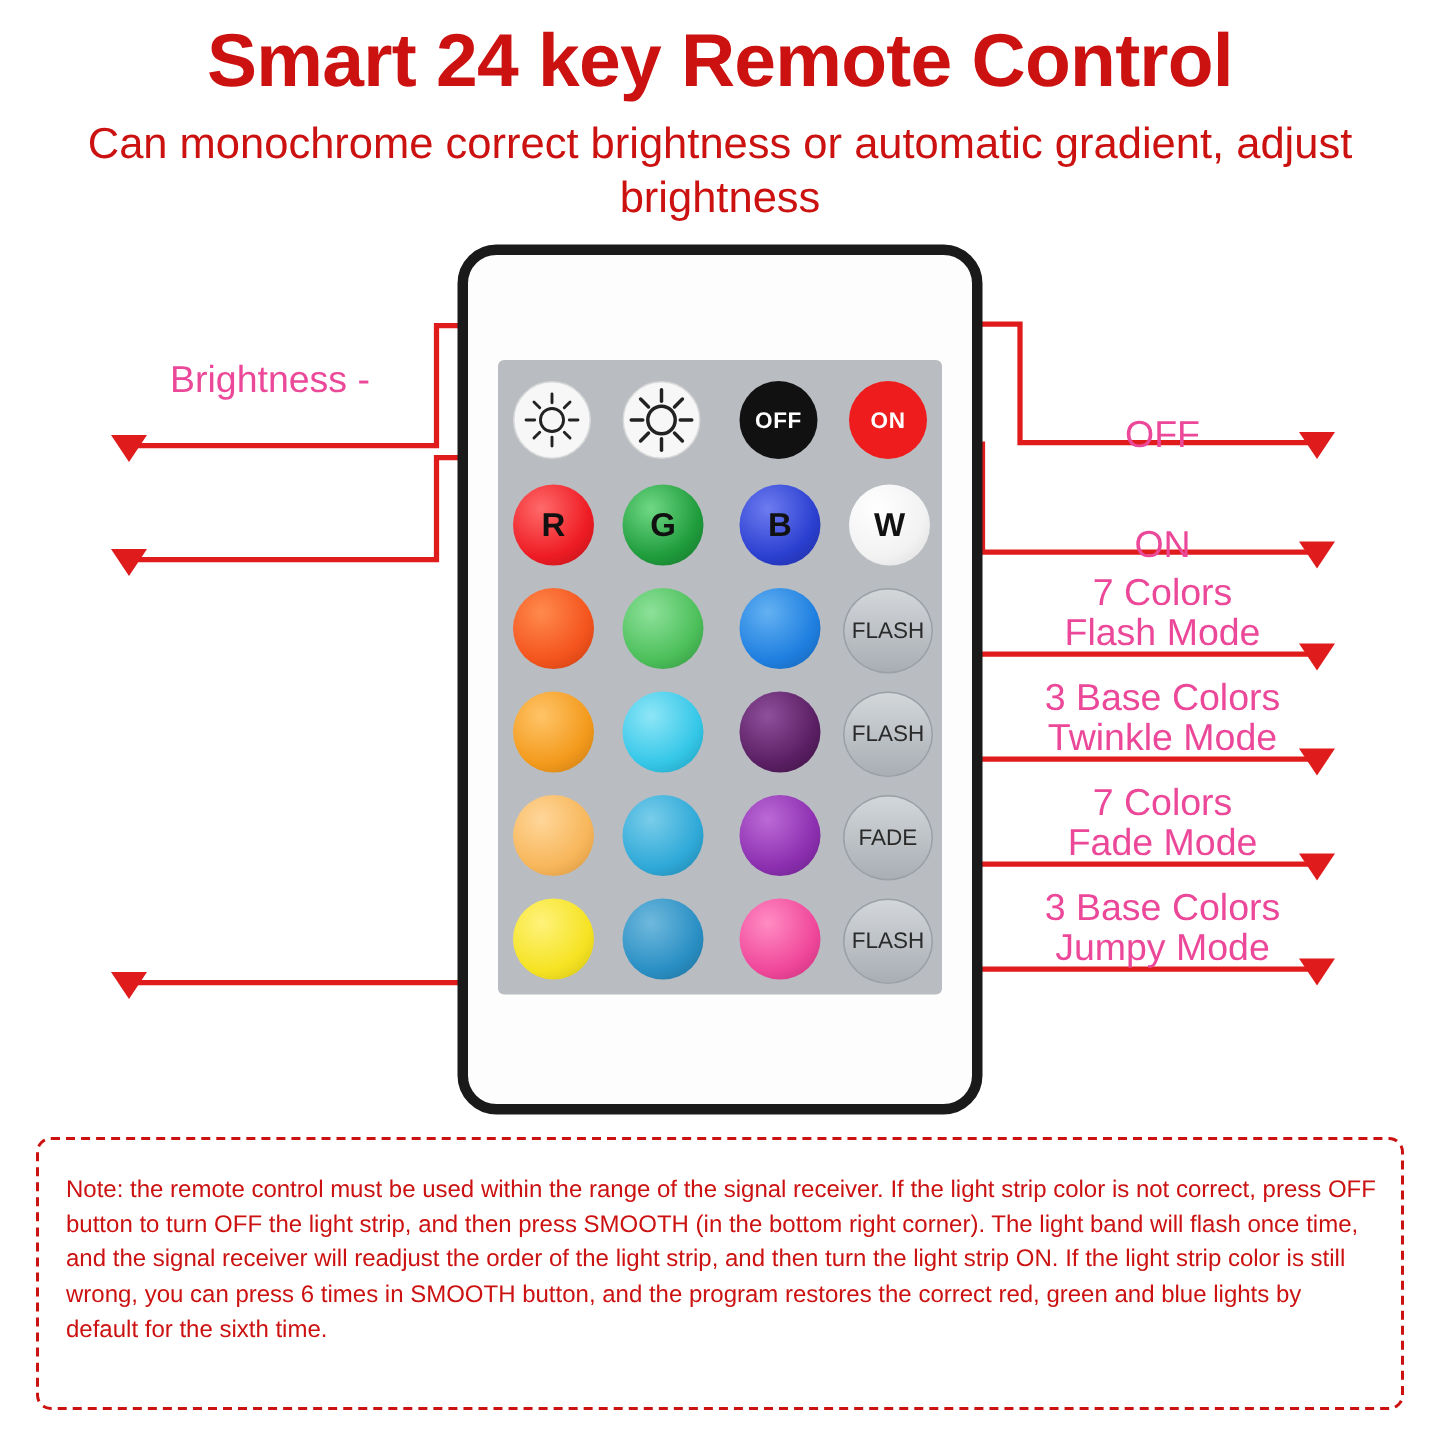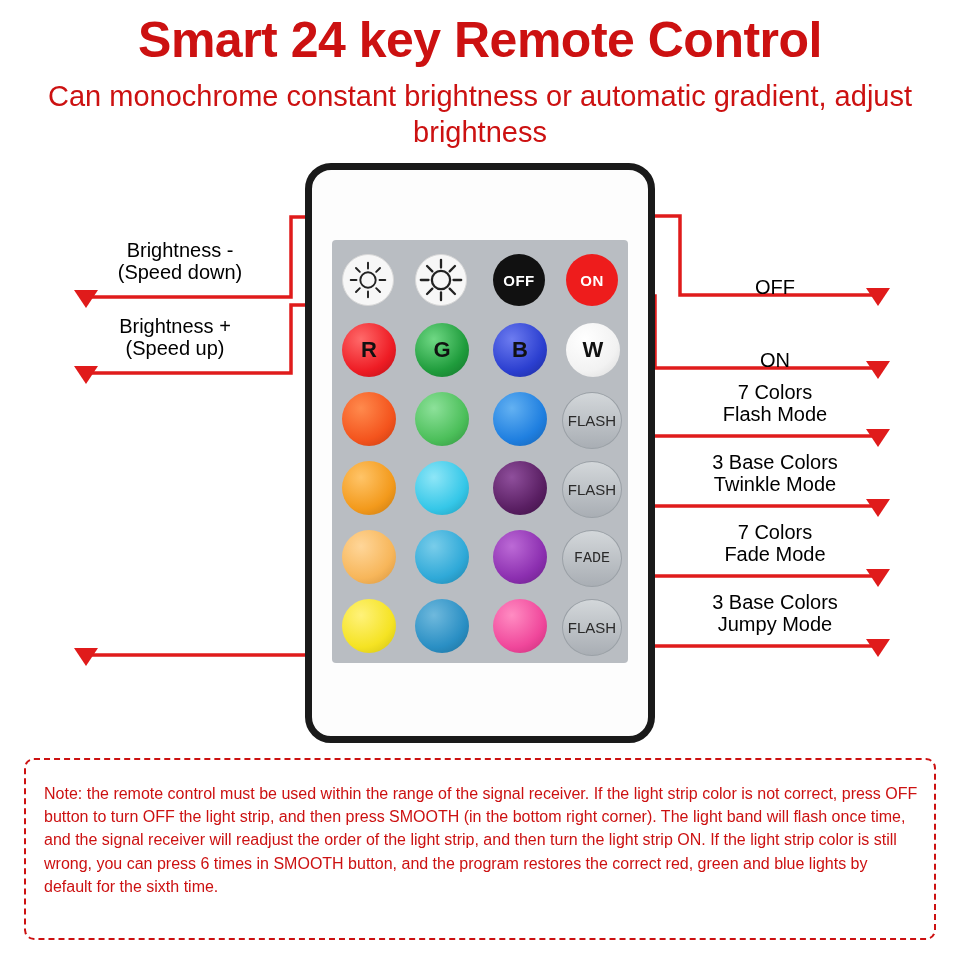--- a/index.html
+++ b/index.html
@@ -136,22 +136,22 @@
   
   .sun {
     position: absolute;
     left: 0; top: 0;
     width: 100%; height: 100%;
   }
 
   
   .callout {
     position: absolute;
-    color: #000000;
-    font-size: 20px;
+    color: #ec4899;
+    font-size: 25px;
     line-height: 1.08;
     white-space: nowrap;
   }
   .callout.center { text-align: center; }
 
   
   #leaders {
     position: absolute;
     left: 0; top: 0;
     width: 960px; height: 960px;
@@ -176,21 +176,21 @@
     line-height: 1.45;
     text-align: left;
   }
 </style>
 </head>
 <body>
 
 <div id="stage">
 
   <div class="title">Smart 24 key Remote Control</div>
-  <div class="subtitle">Can monochrome constant brightness or automatic gradient, adjust brightness</div>
+  <div class="subtitle">Can monochrome correct brightness or automatic gradient, adjust brightness</div>
 
   <svg id="leaders" viewBox="0 0 960 960">
     <g stroke="#e01b1b" stroke-width="3.5" fill="none">
 
       <path d="M92,297 L291,297 L291,217 L368,217 L368,243"></path>
 
       <path d="M92,373 L291,373 L291,305 L309,305 L309,217 L441,217 L441,243"></path>
 
       <path d="M92,655 L320,655 L320,315 L330,315"></path>
 
@@ -291,34 +291,29 @@
   <div class="btn color-btn" style="left:342px; top:599px; background:radial-gradient(circle at 35% 30%, #fff27a, #f5e323 62%, #ccbd12);"></div>
   <div class="btn color-btn" style="left:415px; top:599px; background:radial-gradient(circle at 35% 30%, #6fb9dd, #2a8fc4 62%, #1d6d96);"></div>
   <div class="btn color-btn" style="left:493px; top:599px; background:radial-gradient(circle at 35% 30%, #ff8cc2, #f0479b 62%, #c32d76);"></div>
 
   <div class="mode-btn" style="left:562px; top:392px;">
     <span class="mlabel">FLASH</span>
   </div>
   <div class="mode-btn" style="left:562px; top:461px;">
     <span class="mlabel">FLASH</span>
   </div>
-  <div class="mode-btn" style="left:562px; top:530px;font-family:Liberation Mono, monospace;">
+  <div class="mode-btn" style="left:562px; top:530px;">
     <span class="mlabel">FADE</span>
   </div>
   <div class="mode-btn" style="left:562px; top:599px;">
     <span class="mlabel">FLASH</span>
   </div>
 
   <div class="callout center" style="left:60px; top:240px; width:240px;">
     <div>Brightness -</div>
-    <div>(Speed down)</div>
-  </div>
-  <div class="callout center" style="left:50px; top:316px; width:250px;">
-    <div>Brightness +</div>
-    <div>(Speed up)</div>
   </div>
 
   <div class="callout center" style="left:660px; top:277px; width:230px;">
     <div>OFF</div>
   </div>
   <div class="callout center" style="left:660px; top:350px; width:230px;">
     <div>ON</div>
   </div>
   <div class="callout center" style="left:655px; top:382px; width:240px;">
     <div>7 Colors</div>

